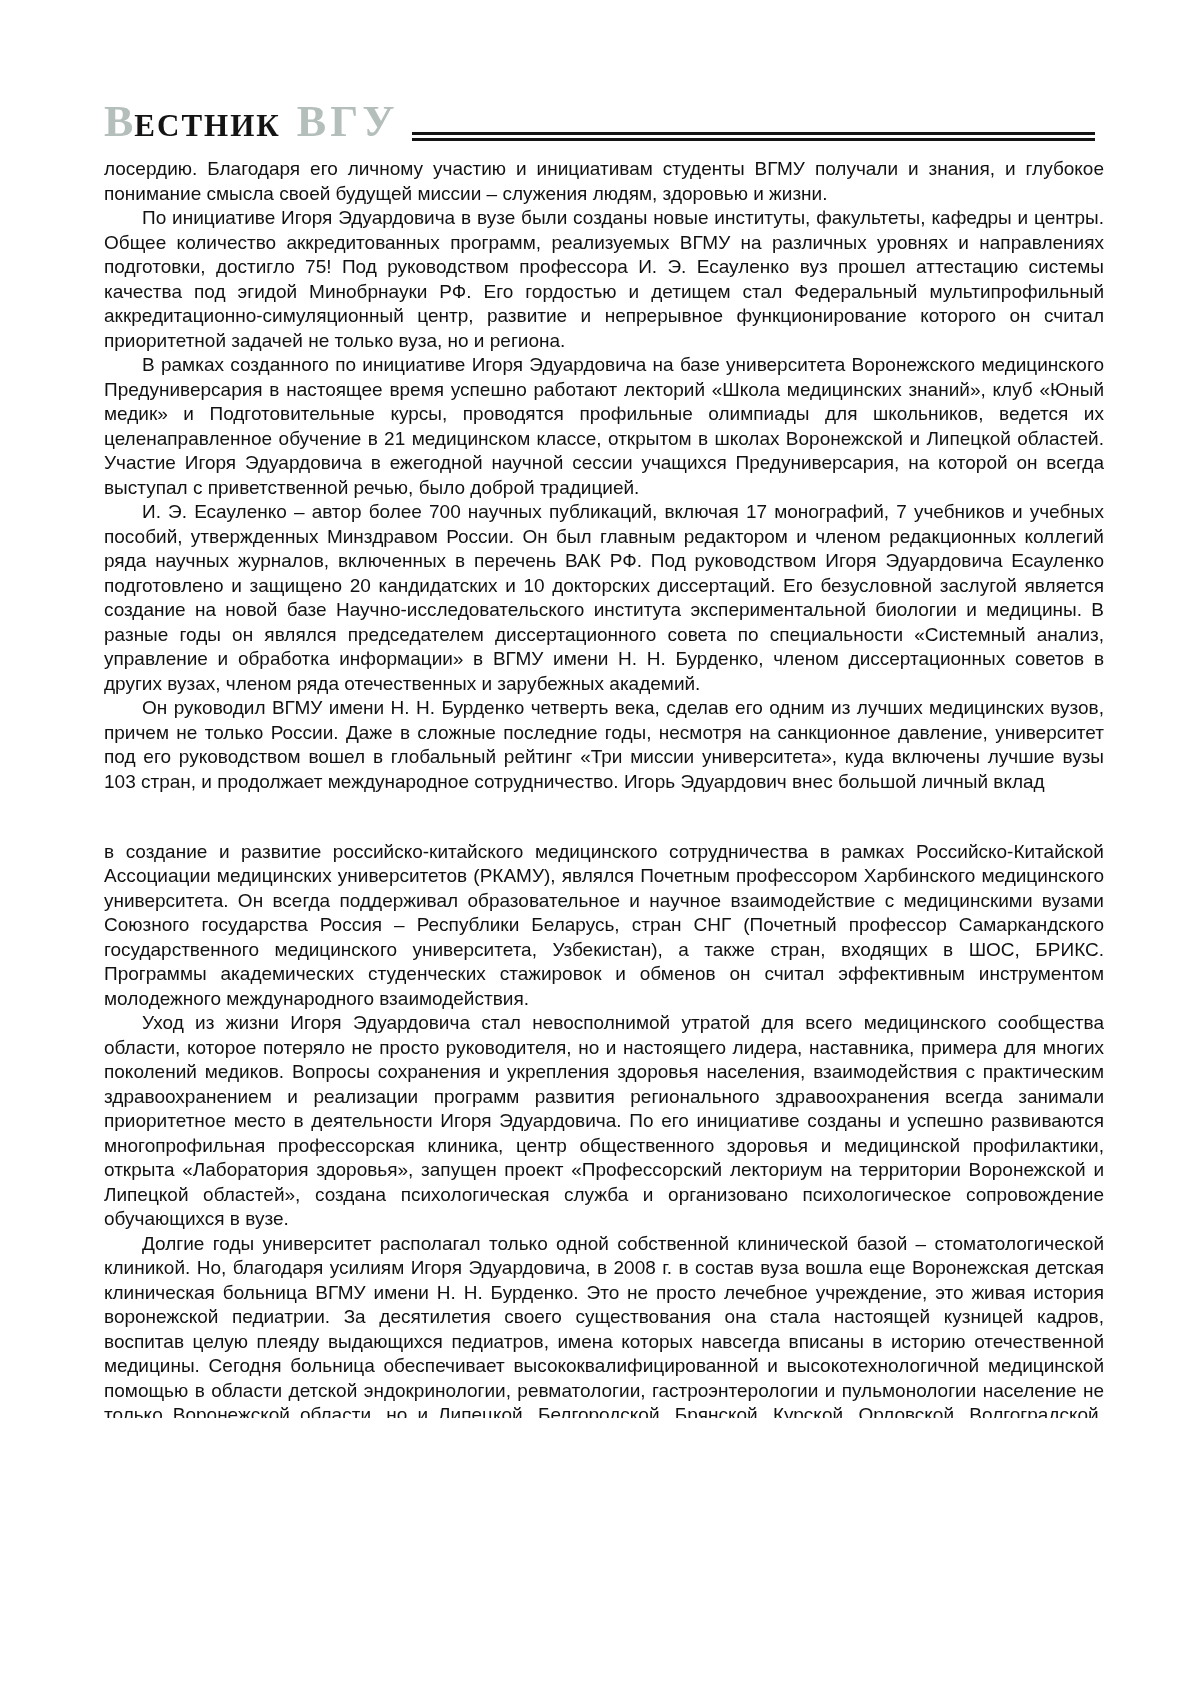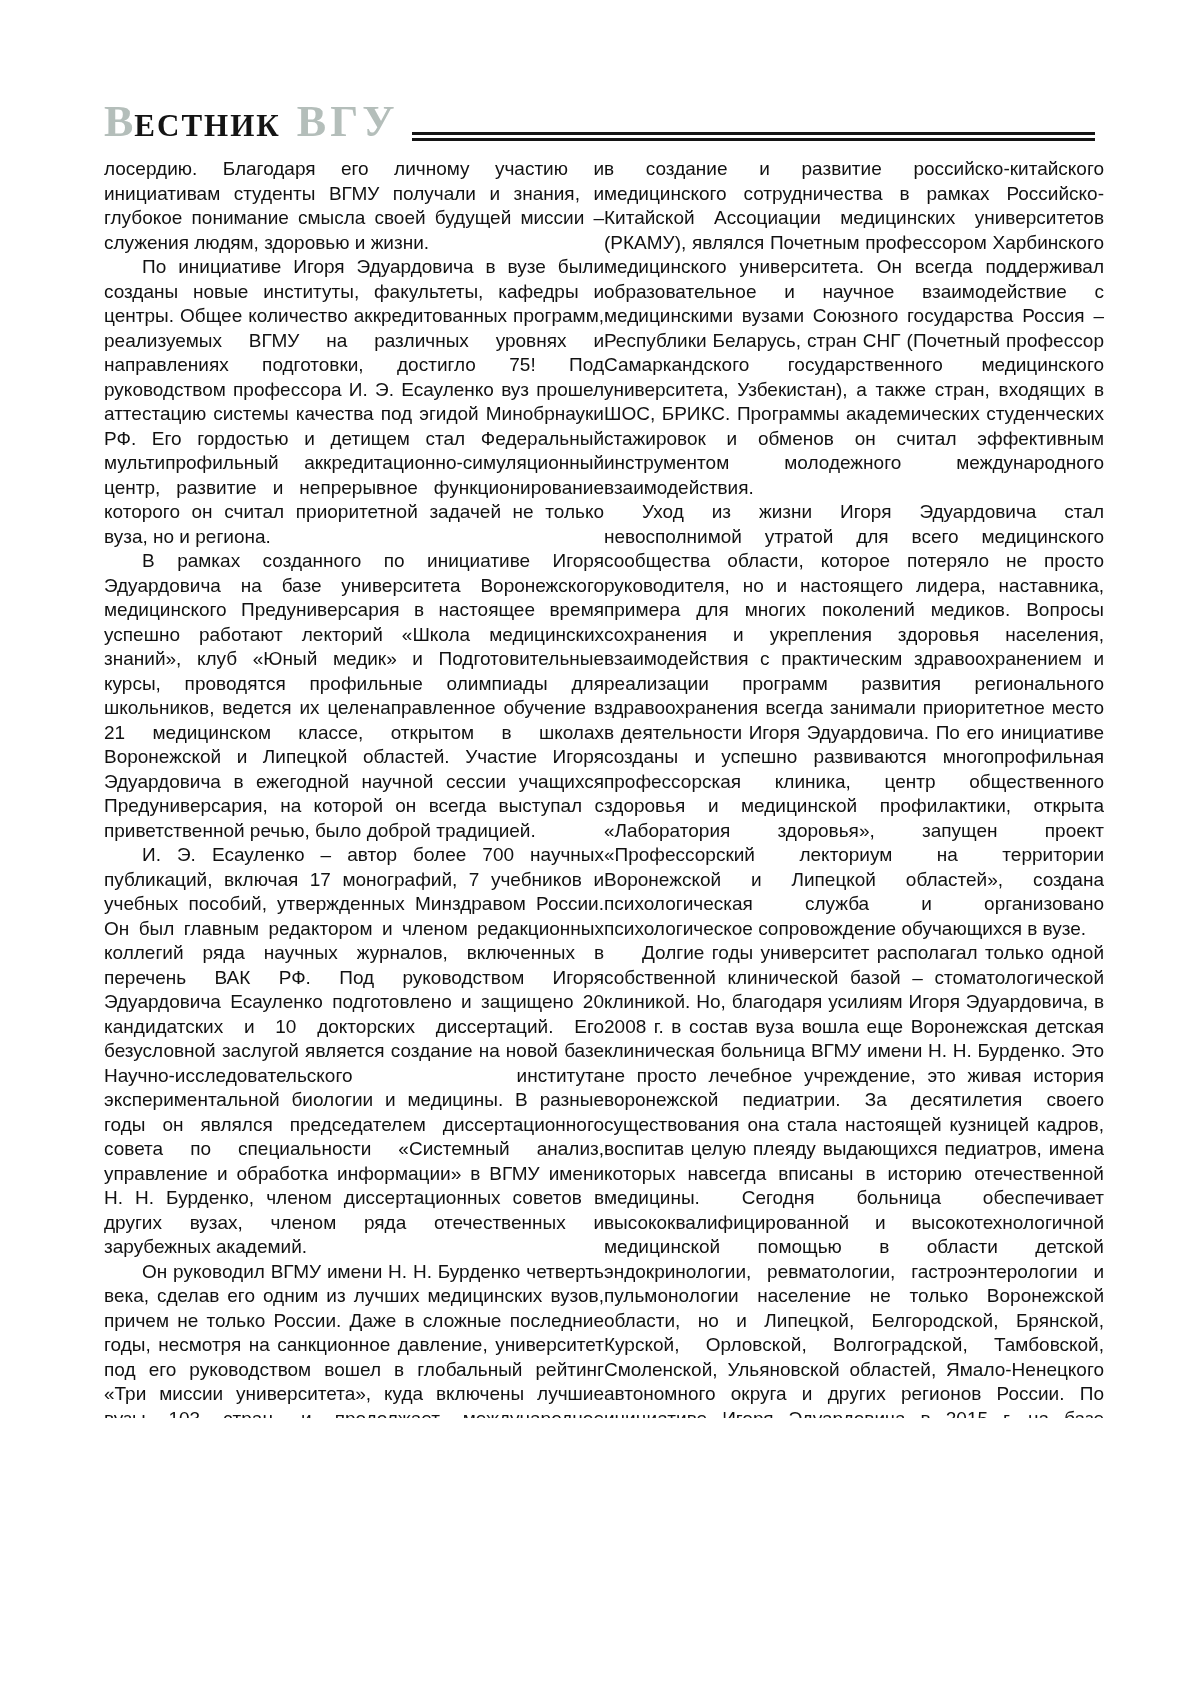--- a/index.html
+++ b/index.html
@@ -32,21 +32,21 @@
   }
   .series {
     font-size:17px; font-weight:bold; white-space:nowrap;
     padding-bottom:1px; letter-spacing:0.1px;
   }
 
   
   .columns {
     position:absolute; top:157px; left:104px; right:96px;
     display:flex; 
-    height:1365px; overflow:hidden;
+    height:1365px; overflow:hidden;flex-direction:column;
   }
   .col {
     flex:1;
     font-size:19px; line-height:24.5px;
     text-align:justify;
   }
   .para { margin:0; }
   .para.indent { text-indent:38px; }
 
   

